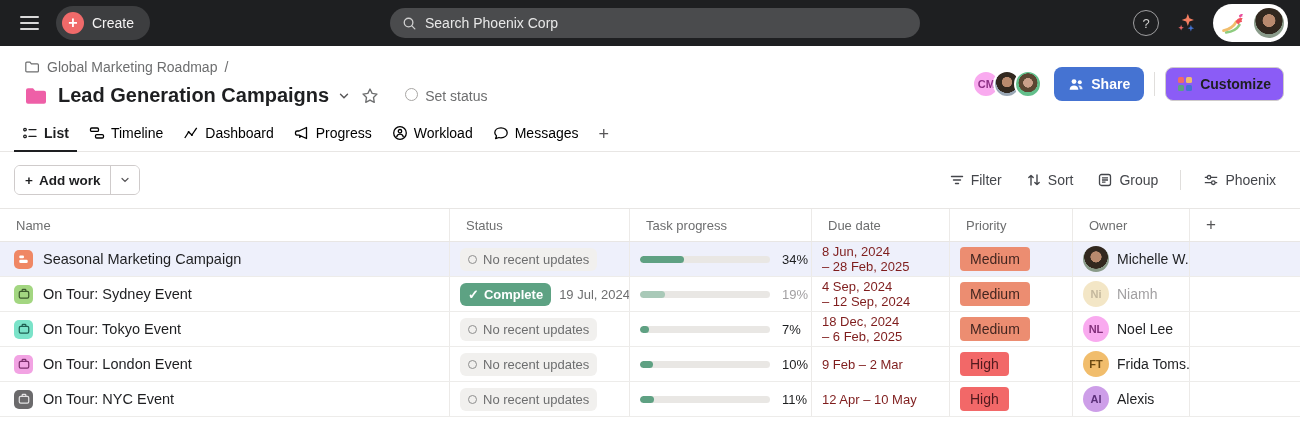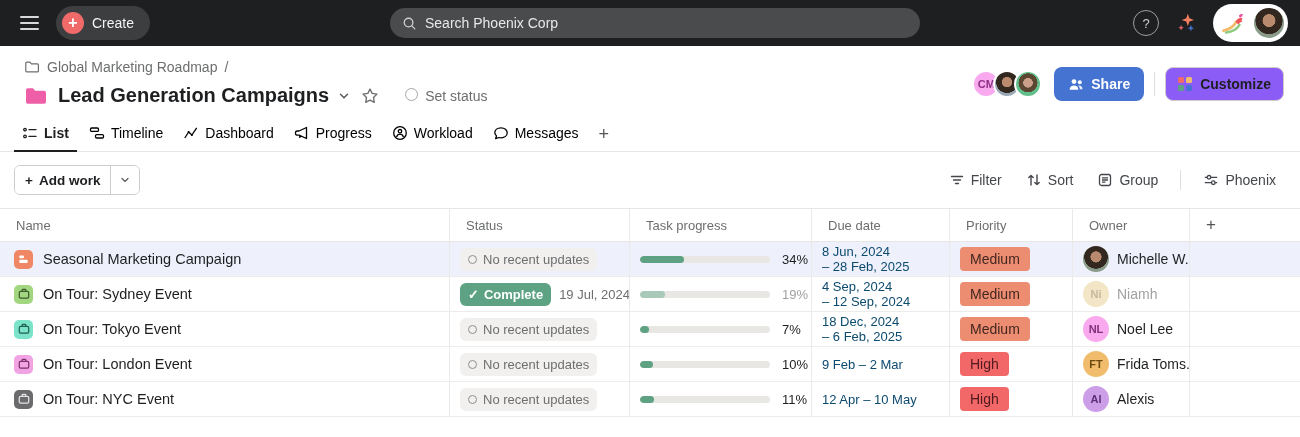--- a/index.html
+++ b/index.html
@@ -77,21 +77,21 @@
   .circ { width:9px; height:9px; border:1.2px solid #8f8f8f; border-radius:50%; flex:none; }
   .status-complete { display:flex; align-items:center; gap:5px; background:#5da283; border-radius:6px; padding:4px 8px; font-size:13px; font-weight:600; color:#fff; white-space:nowrap; }
   .status-date { font-size:13px; color:#6d6e6f; white-space:nowrap; }
   .progress-cell { gap:12px; cursor:pointer; }
   .pbar { width:130px; height:7px; border-radius:4px; background:#e9e7e4; overflow:hidden; flex:none; }
   .pfill { display:block; height:100%; border-radius:4px; background:#5fa183; }
   .pfill.muted { background:#a9c9b8; }
   .plabel { font-size:13px; color:#1e1f21; }
   .plabel.muted-text { color:#a2a0a2; }
   .due-cell { flex-direction:column; align-items:flex-start; justify-content:center; cursor:pointer; }
-  .due1, .due2 { font-size:13px; color:#0c4a6e; line-height:15px; white-space:nowrap; }
+  .due1, .due2 { font-size:13px; color:#7f1d1d; line-height:15px; white-space:nowrap; }
   .prio-cell { cursor:pointer; }
   .prio-pill { border-radius:4px; padding:4px 10px; font-size:14px; font-weight:500; white-space:nowrap; }
   .owner-cell { gap:8px; cursor:pointer; }
   .oavatar { width:26px; height:26px; border-radius:50%; font-size:11px; font-weight:700; display:flex; align-items:center; justify-content:center; flex:none; }
   .oavatar.photo-f { background: radial-gradient(circle at 50% 42%, #b98a6e 0 27%, #32281f 29% 58%, #8a9b8a 60%); }
   .oname { font-size:14px; color:#1e1f21; white-space:nowrap; }
   .muted-owner .oname { color:#a2a0a2; }
   .muted-owner .oavatar { opacity:.65; }
 </style>
 </head>

